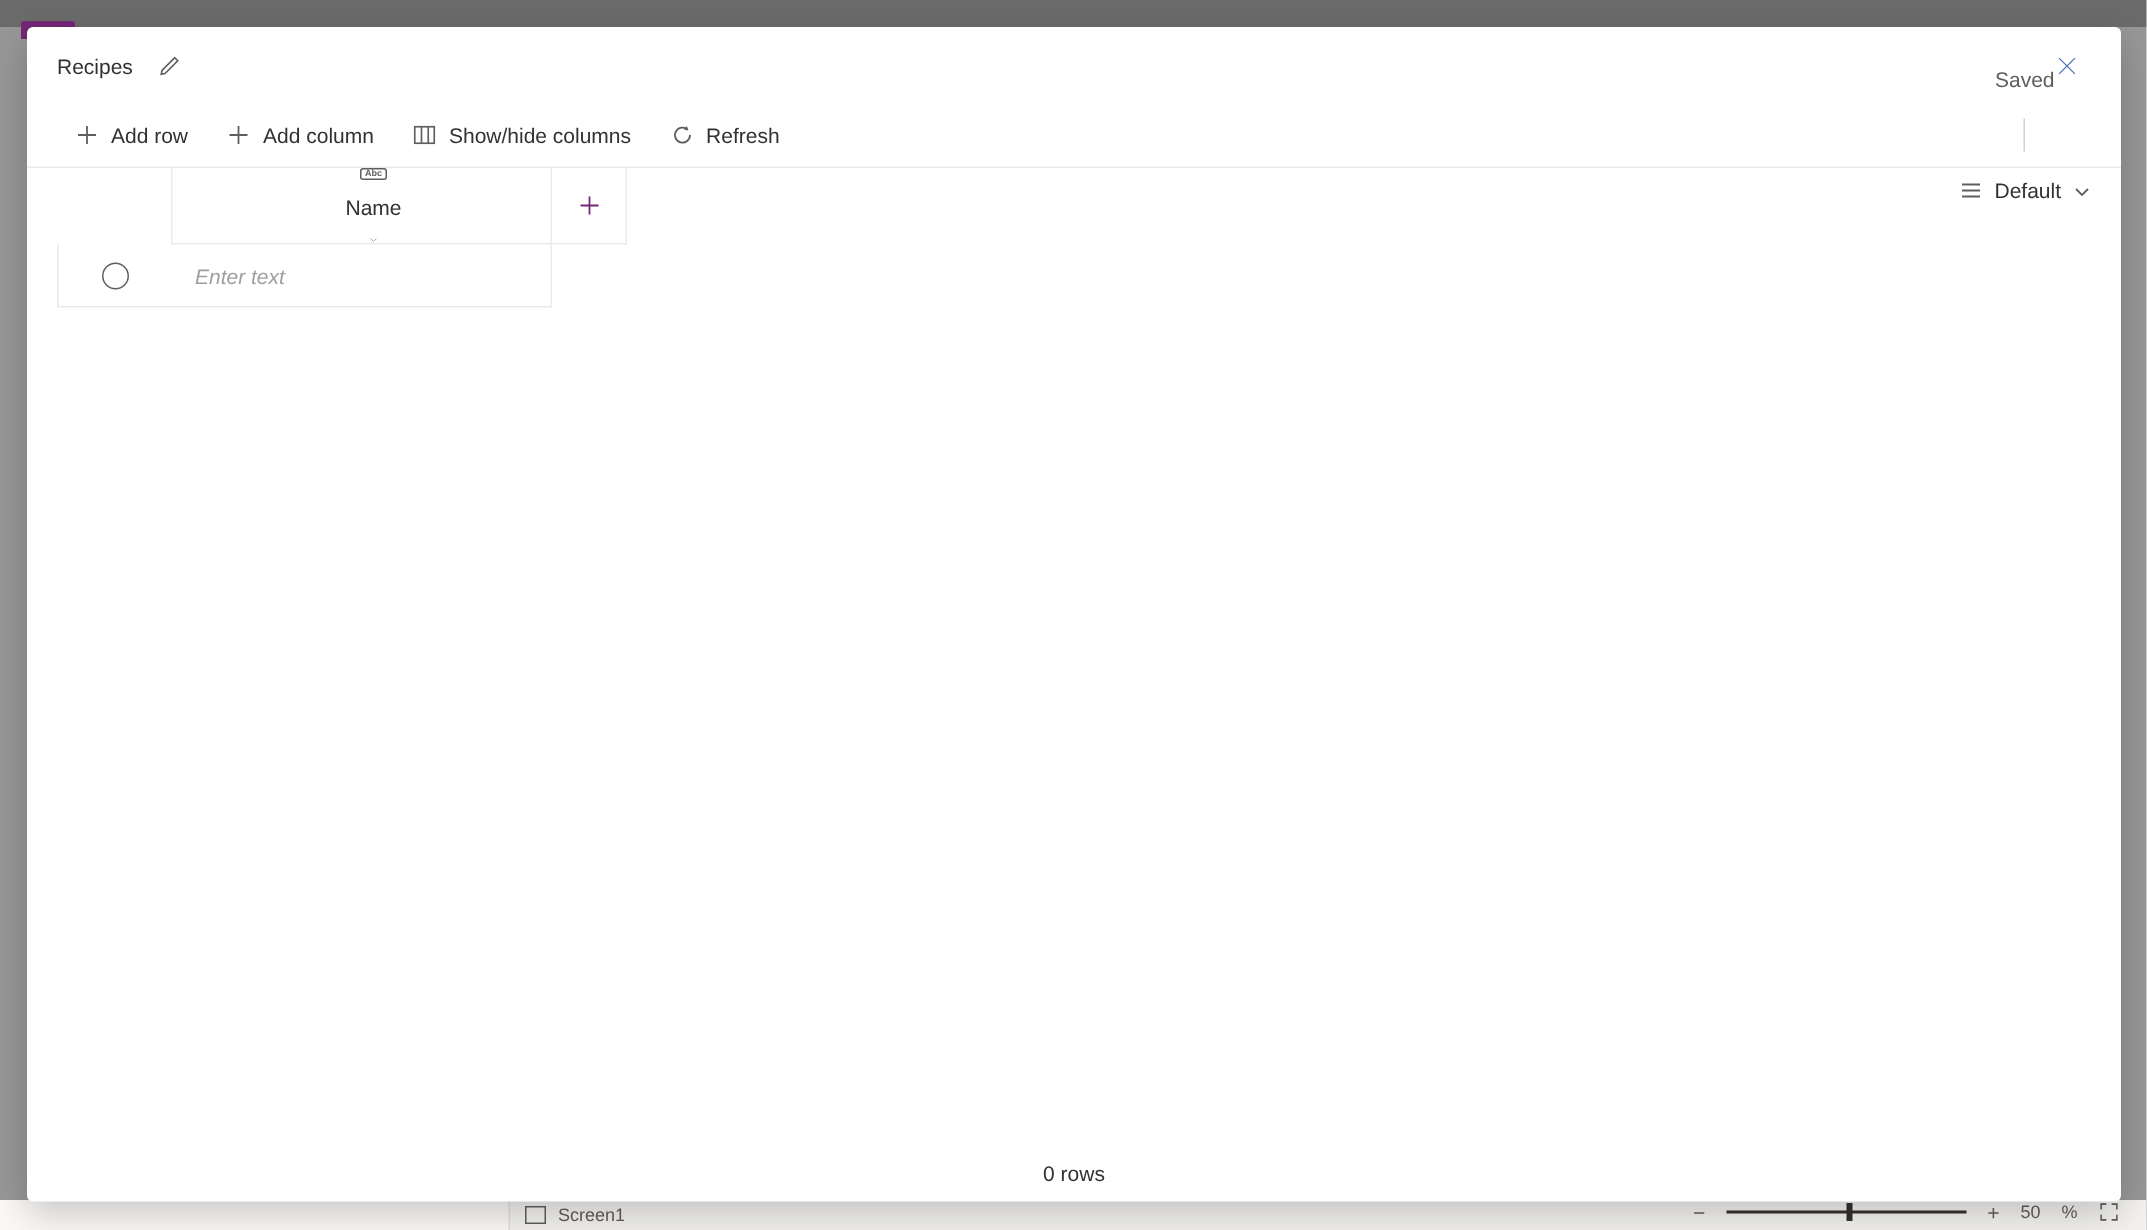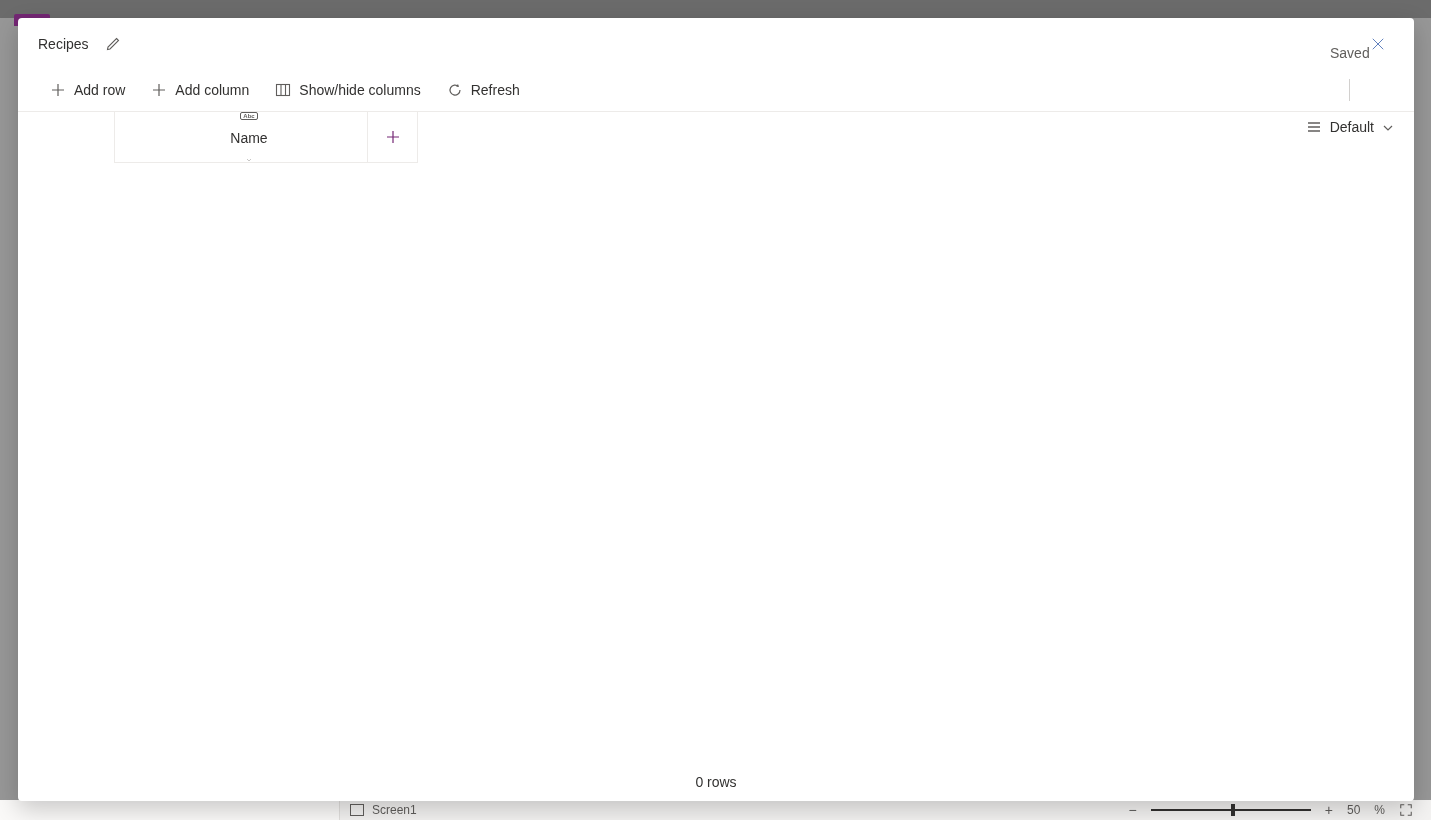--- a/index.html
+++ b/index.html
@@ -35,21 +35,21 @@
       border-radius: 2px 2px 0 0;
     }
     .backdrop-bottom {
       position: absolute;
       bottom: 0;
       left: 0;
       right: 0;
       top: 800px;
       background: #f3f2f1;
       display: flex;
-      align-items: center;
+      align-items: flex-start;
     }
     .backdrop-bottom-left {
       width: 340px;
       height: 100%;
       background: #faf9f8;
       border-right: 1px solid #e1dfdd;
     }
     .backdrop-bottom-center {
       flex: 1;
       height: 100%;
@@ -386,19 +386,27 @@
           <path d="M2 4 L6 8 L10 4"></path>
         </svg>
       </div>
       <div class="th-add">
         <svg viewBox="0 0 16 16" width="16" height="16" stroke="#742774" stroke-width="1.2" fill="none">
           <path d="M8 2 L8 14 M2 8 L14 8"></path>
         </svg>
       </div>
     </div>
 
+    <div class="table-row-data">
+      <div class="td-select">
+        <span class="radio-circle"></span>
+      </div>
+      <div class="td-name">
+        <input type="text" placeholder="Enter text" style="">
+      </div>
+    </div>
 
   </div>
 
   <div class="status-bar">
     <span>0 rows</span>
   </div>
 </div>
 
 </body></html>

